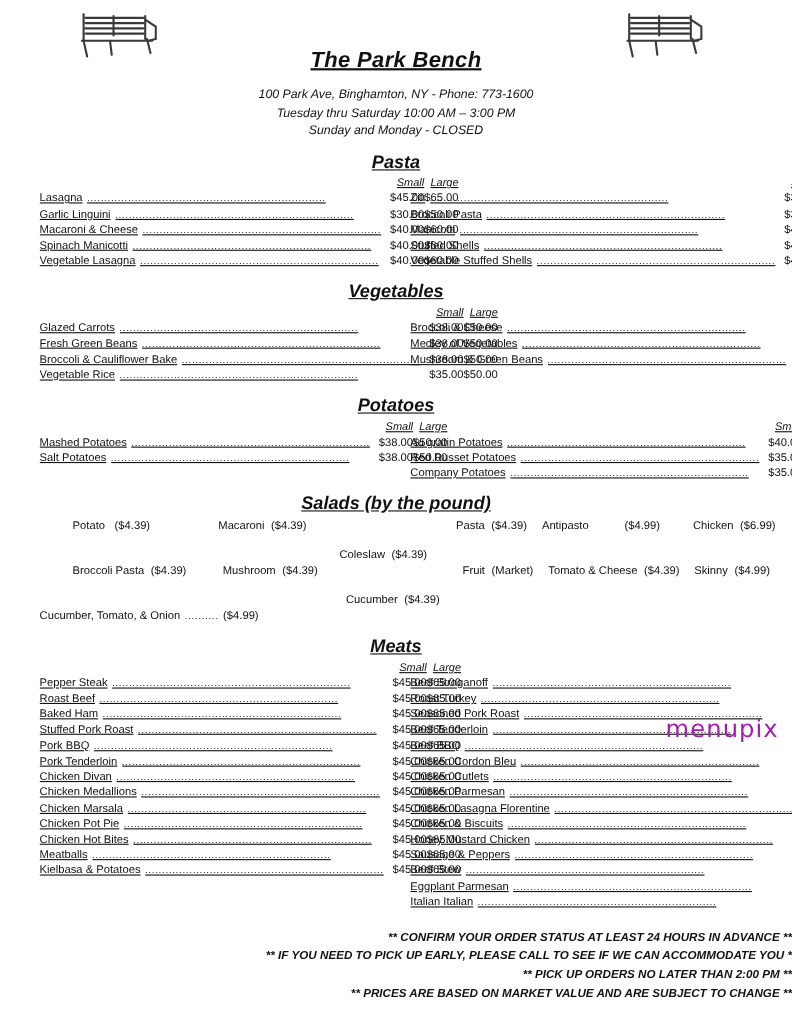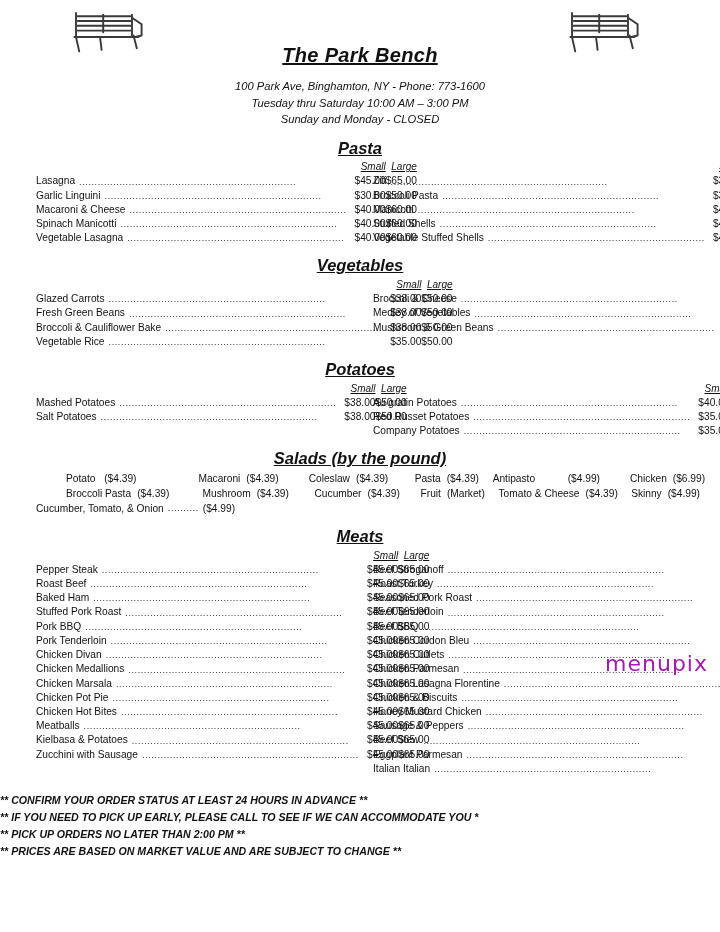--- a/index.html
+++ b/index.html
@@ -94,21 +94,21 @@
     padding-bottom: 2px;
     margin-left: 16px;
   }
   th.hdr.blank { text-decoration: none; }
 
   td.item {
     width: 60%;
     position: relative;
     overflow: hidden;
   }
-  .item-inner { display: flex; align-items: flex-end; width: 100%; }
+  .item-inner { display: flex; width: 100%; text-decoration: underline; }
   .item-name { flex: 0 0 auto; padding-right: 4px; }
   .dots {
     flex: 1 1 auto;
     overflow: hidden;
     white-space: nowrap;
     letter-spacing: 0.6px;
     font-size: 9px;
     color: #222;
     padding-right: 8px;
     line-height: 13px;
@@ -124,33 +124,33 @@
     padding: 0 20px 0 36px;
     font-size: 10.2px;
     line-height: 15px;
   }
   .salad-row { display: flex; width: 100%; }
   .salad-cell { display: flex; }
   .salad-name { }
   .salad-price { }
   .sc1 { width: 117px; }
   .sc2 { width: 112px; margin-left: 32px; }
-  .sc3 { width: 106px; }
+  .sc3 { width: 106px; margin-top: 26px; }
   .sc4 { width: 78px; }
   .sc5 { width: 160px; }
   .sc6 { width: 100px; }
   .salad-cell.spread { justify-content: flex-start; }
   .salad-cell.spread .salad-name { flex: 0 0 auto; padding-left: 30px; }
   .salad-cell.spread .salad-gap { flex: 1 1 auto; min-width: 6px; }
   .salad-dots { font-size: 9px; letter-spacing: 0.6px; padding: 0 4px; }
 
   
   .notes {
     margin-top: 16px;
-    text-align: left;
+    text-align: right;
   }
   .note {
     font-size: 10.6px;
     font-weight: bold;
     font-style: italic;
     line-height: 17px;
     margin: 0;
   }
 
   .watermark {
@@ -721,30 +721,20 @@
               <tr>
                 <td class="item">
                   <div class="item-inner">
                     <span class="item-name">Kielbasa &amp; Potatoes</span>
                     <span class="dots">......................................................................</span>
                   </div>
                 </td>
                 <td class="price">$45.00</td>
                 <td class="price">$65.00</td>
               </tr>
-              <tr>
-                <td class="item">
-                  <div class="item-inner">
-                    <span class="item-name">Zucchini with Sausage</span>
-                    <span class="dots">......................................................................</span>
-                  </div>
-                </td>
-                <td class="price">$45.00</td>
-                <td class="price">$65.00</td>
-              </tr>
             </tbody>
           </table>
         </div>
         <div class="col right">
           <table class="menu-table">
             <thead>
               <tr>
                 <th class="hdr blank">&nbsp;</th>
               </tr>
             </thead>

